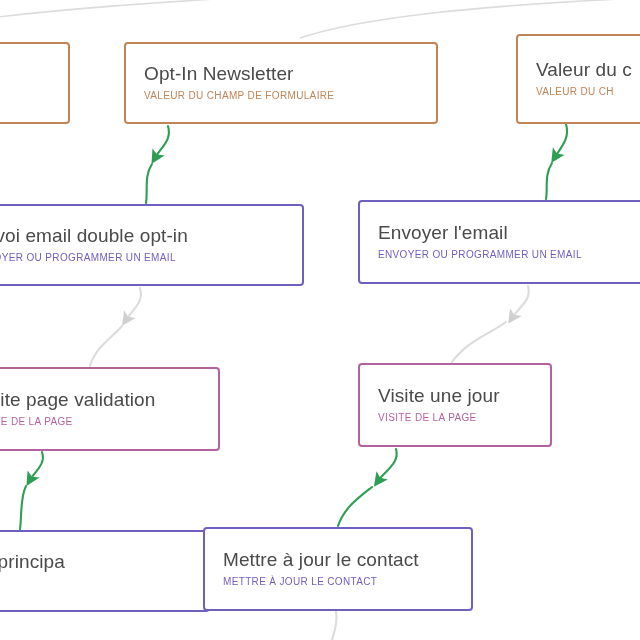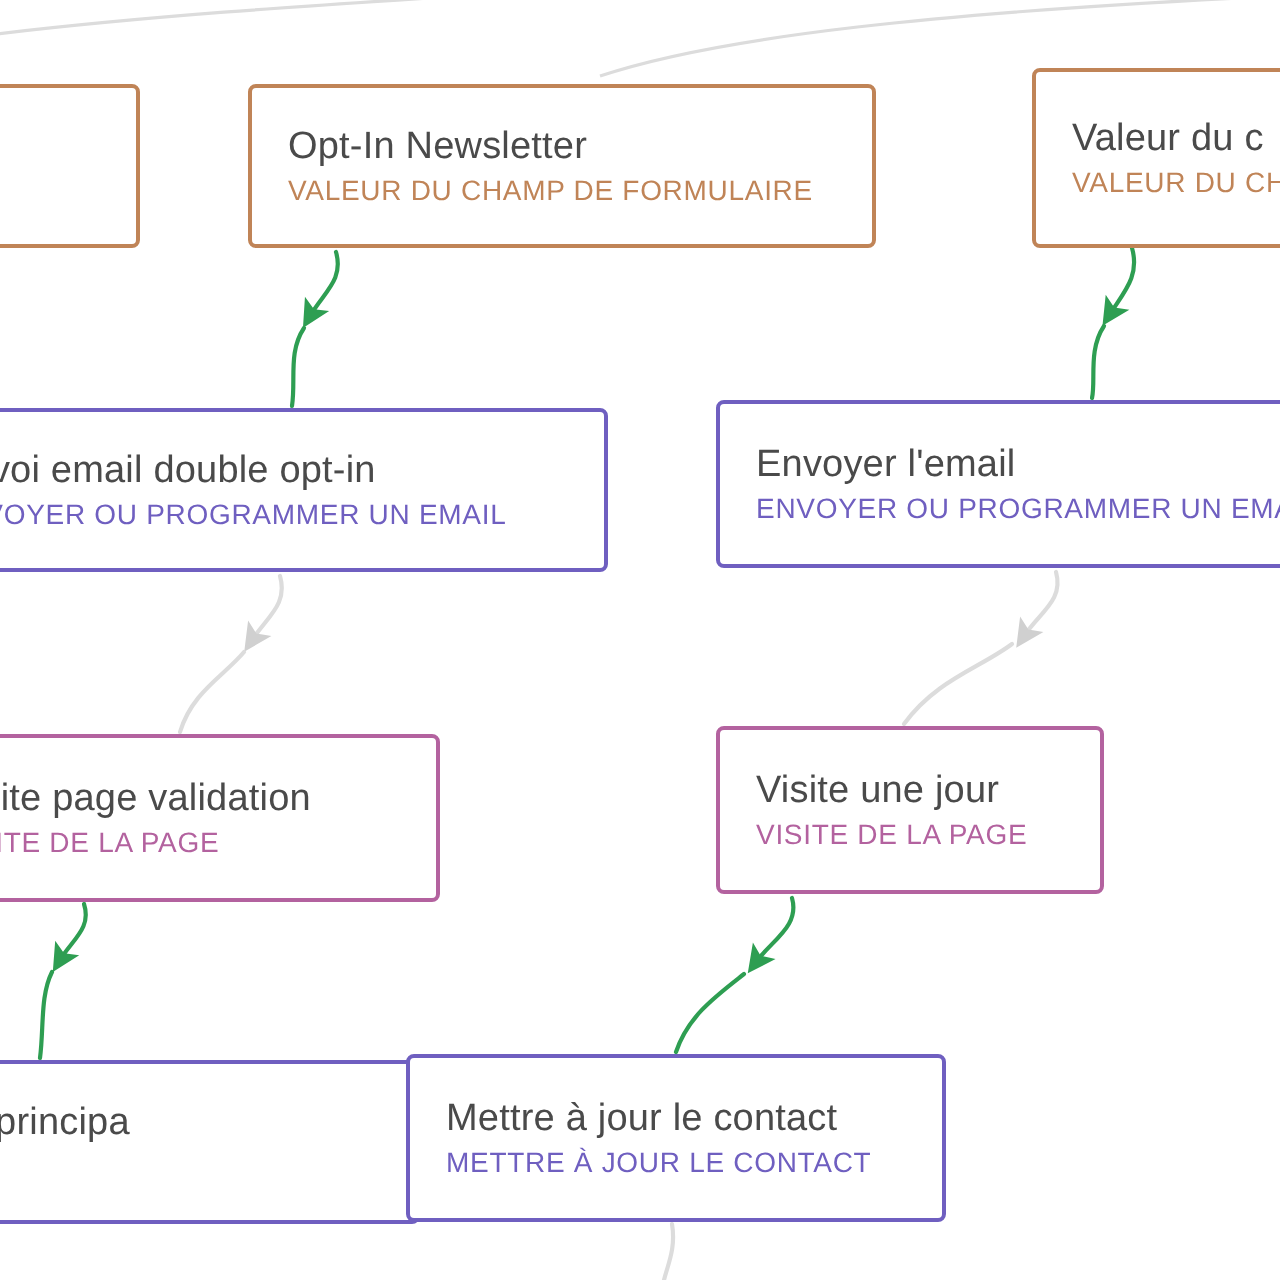--- a/index.html
+++ b/index.html
@@ -33,21 +33,21 @@
     white-space:nowrap;
     overflow:hidden;
   }
   .node .title{
     color:#4a4a4a;
     font-size:19px;
     line-height:25px;
     letter-spacing:0.1px;
   }
   .node .sub{
-    font-size:14px;
+    font-size:10px;
     line-height:19px;
     letter-spacing:0.35px;
     text-transform:uppercase;
   }
   .n-form{border-color:#c08457;}
   .n-form .sub{color:#c08457;}
   .n-email{border-color:#6f5fc0;}
   .n-email .sub{color:#6f5fc0;}
   .n-page{border-color:#b3629f;}
   .n-page .sub{color:#b3629f;}

